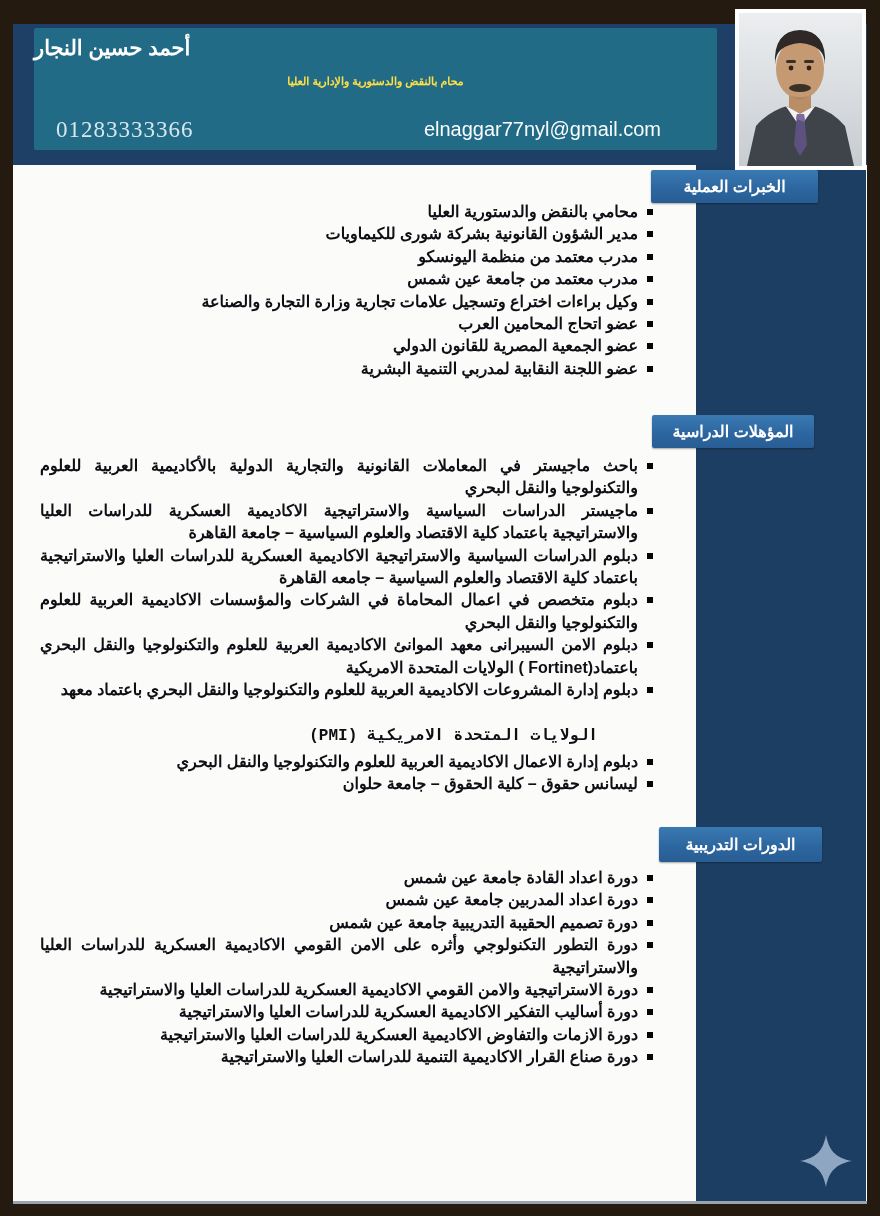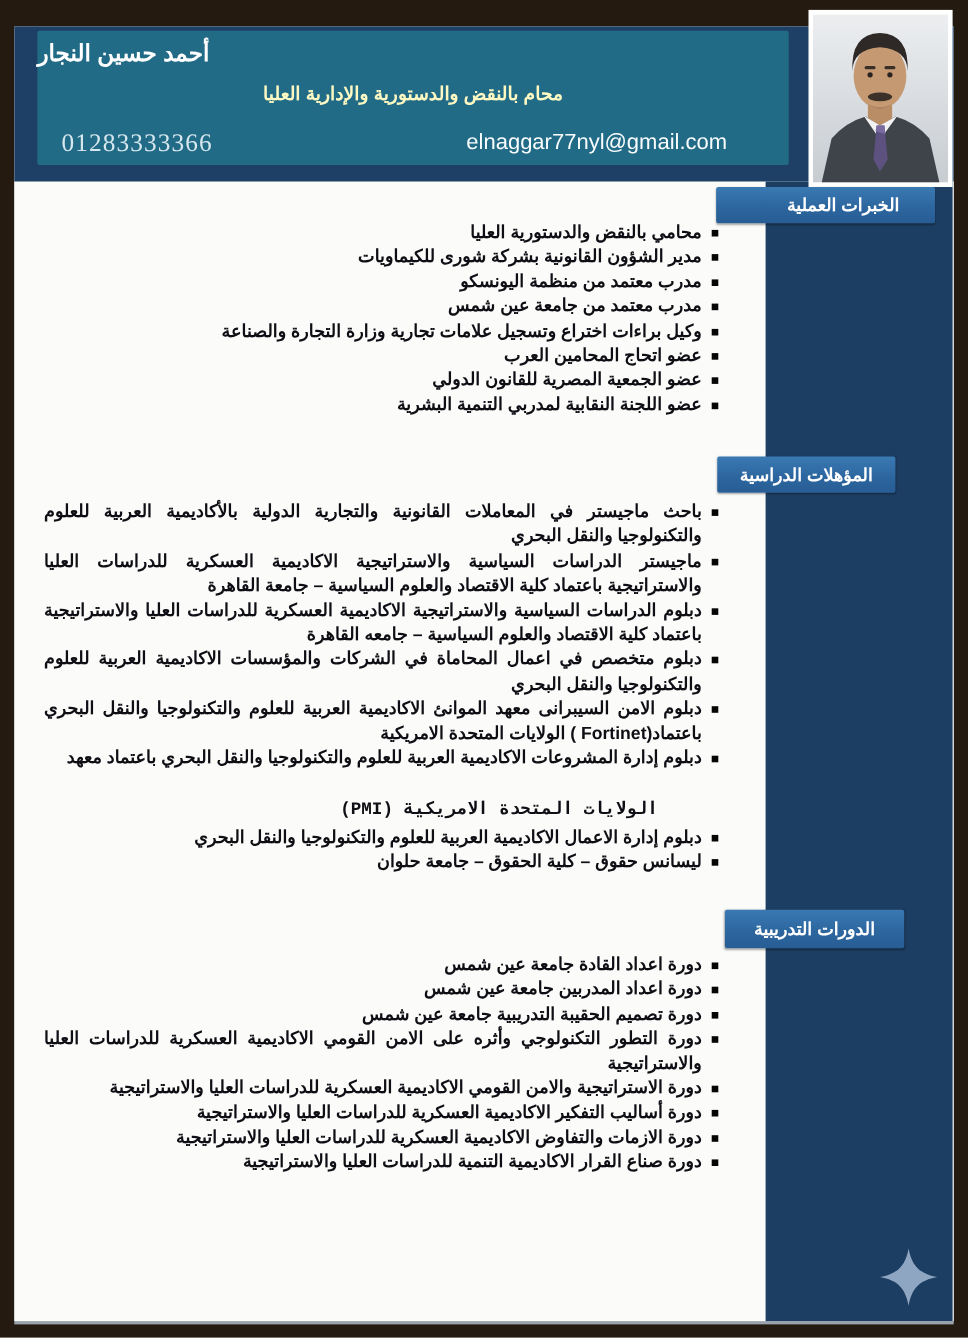--- a/index.html
+++ b/index.html
@@ -27,21 +27,21 @@
   .teal-panel{
     position:absolute;left:34px;top:28px;width:683px;height:122px;
     background:#226b86;border-radius:2px;
   }
   .name{
     position:absolute;top:8px;left:0;right:0;text-align:left;direction:rtl;
     color:#ffffff;font-weight:bold;font-size:21px;
   }
   .job-title{
     position:absolute;top:47px;left:0;right:0;text-align:center;direction:rtl;
-    color:#fef9c3;font-weight:bold;font-size:17px;
+    color:#fde047;font-weight:bold;font-size:11px;
   }
   .phone{
     position:absolute;left:22px;bottom:7px;
     font-family:"Liberation Serif", serif;font-size:23px;color:#d6e7ee;letter-spacing:1px;margin-top:10px;
   }
   .email{
     position:absolute;right:56px;bottom:9px;
     font-size:20px;color:#fafdfe;
   }
 
@@ -60,21 +60,21 @@
   .photo-frame svg{display:block;width:100%;height:100%;}
 
   
   .section-box{
     position:absolute;height:33px;
     background:linear-gradient(180deg,#3a79b2 0%,#2c659e 60%,#285d94 100%);
     color:#ffffff;font-weight:bold;font-size:16px;
     display:flex;align-items:center;justify-content:center;direction:rtl;
     border-radius:2px;box-shadow:0 1px 2px rgba(0,0,0,.35);
   }
-  .box-experience{left:651px;top:170px;width:167px;padding-left:32px;}
+  .box-experience{left:651px;top:170px;width:167px;}
   .box-qualifications{left:652px;top:415px;width:162px;}
   .box-courses{left:659px;top:827px;width:163px;height:35px;}
 
   
   .list{
     position:absolute;left:40px;width:614px;
     direction:rtl;text-align:justify;text-align-last:right;
     color:#0e0e14;font-weight:bold;font-size:16px;line-height:22.4px;
   }
   .list-experience{top:201px;}

